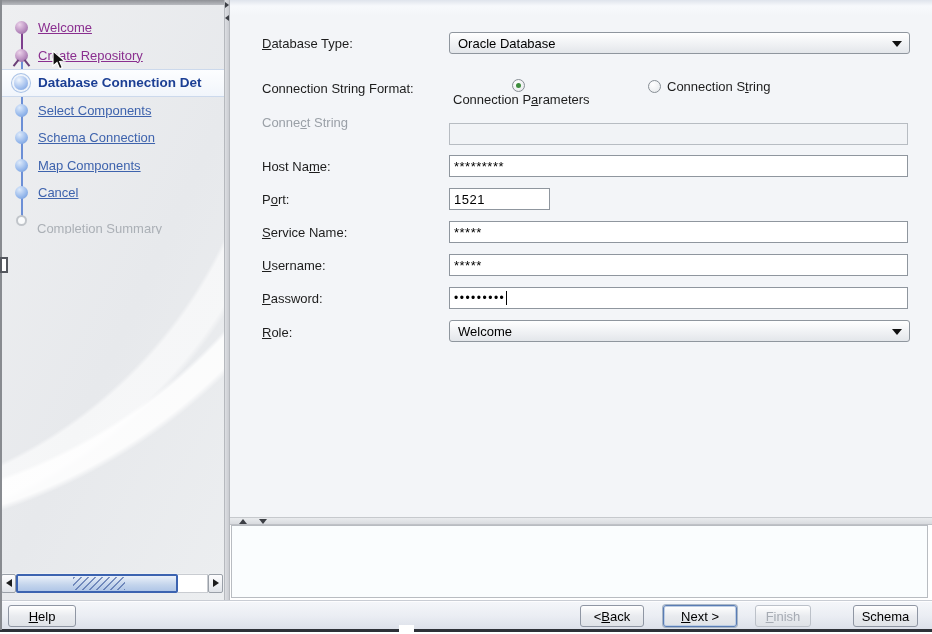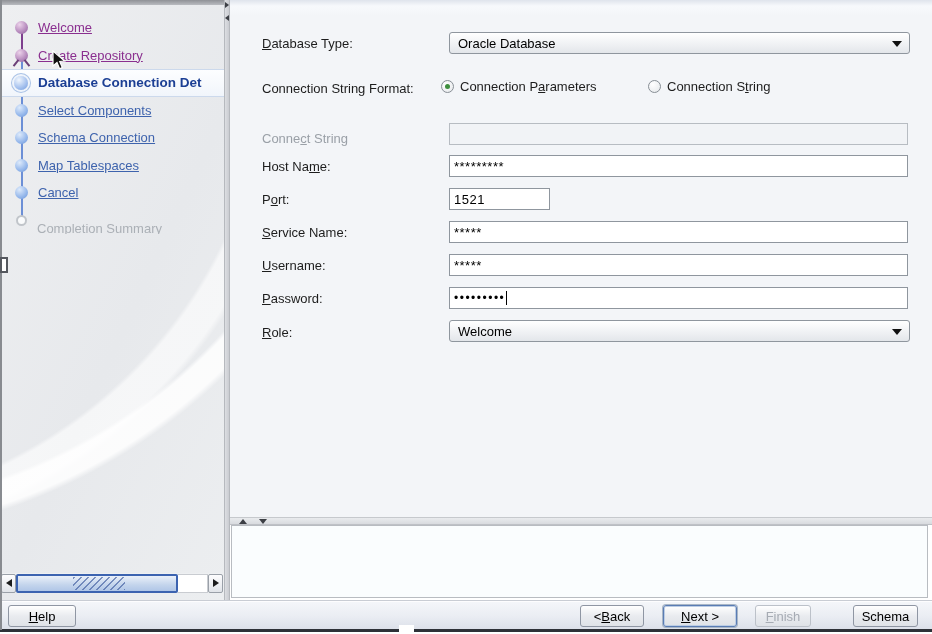--- a/index.html
+++ b/index.html
@@ -141,21 +141,21 @@
         <div class="step upcoming">
           <span class="node"></span>
           <span class="lbl">Select Components</span>
         </div>
         <div class="step upcoming">
           <span class="node"></span>
           <span class="lbl">Schema Connection</span>
         </div>
         <div class="step upcoming">
           <span class="node"></span>
-          <span class="lbl">Map Tablespaces</span>
+          <span class="lbl">Map Components</span>
         </div>
         <div class="step upcoming">
           <span class="node"></span>
           <span class="lbl">Cancel</span>
         </div>
         <div class="step disabled">
           <span class="node"></span>
           <span class="lbl">Completion Summary</span>
         </div>
       </div>
@@ -181,32 +181,32 @@
 
   <div id="main">
 
     <span class="flabel" style="top:36px"><span class="mn">D</span>atabase Type:</span>
     <div class="combo" style="left:219px; top:32px; width:461px;">
       <span>Oracle Database</span>
       <span class="arrow"></span>
     </div>
 
     <span class="flabel" style="top:81px">Connection String Format:</span>
-    <div class="radio-opt" style="left:211px; top:79px;">
+    <div class="radio-opt" style="left:217px; top:79px;flex-direction:column;">
       <span class="radio selected">
           <span class="dot"></span>
         </span>
       <span class="radio-lbl">Connection P<span class="mn">a</span>rameters</span>
     </div>
     <div class="radio-opt" style="left:418px; top:79px;">
       <span class="radio"></span>
       <span class="radio-lbl">Connection S<span class="mn">t</span>ring</span>
     </div>
 
-    <span class="flabel dis" style="top:131px">Conne<span class="mn">c</span>t String</span>
+    <span class="flabel dis" style="top:115px">Conne<span class="mn">c</span>t String</span>
     <input class="tf" style="left: 219px; top: 123px; width: 459px;" disabled="" value="">
 
     <span class="flabel" style="top:159px">Host Na<span class="mn">m</span>e:</span>
     <input class="tf" style="left: 219px; top: 155px; width: 459px;" value="*********">
 
     <span class="flabel" style="top:192px">P<span class="mn">o</span>rt:</span>
     <input class="tf" style="left: 219px; top: 188px; width: 101px;" value="1521">
 
     <span class="flabel" style="top:225px"><span class="mn">S</span>ervice Name:</span>
     <input class="tf" style="left: 219px; top: 221px; width: 459px;" value="*****">

